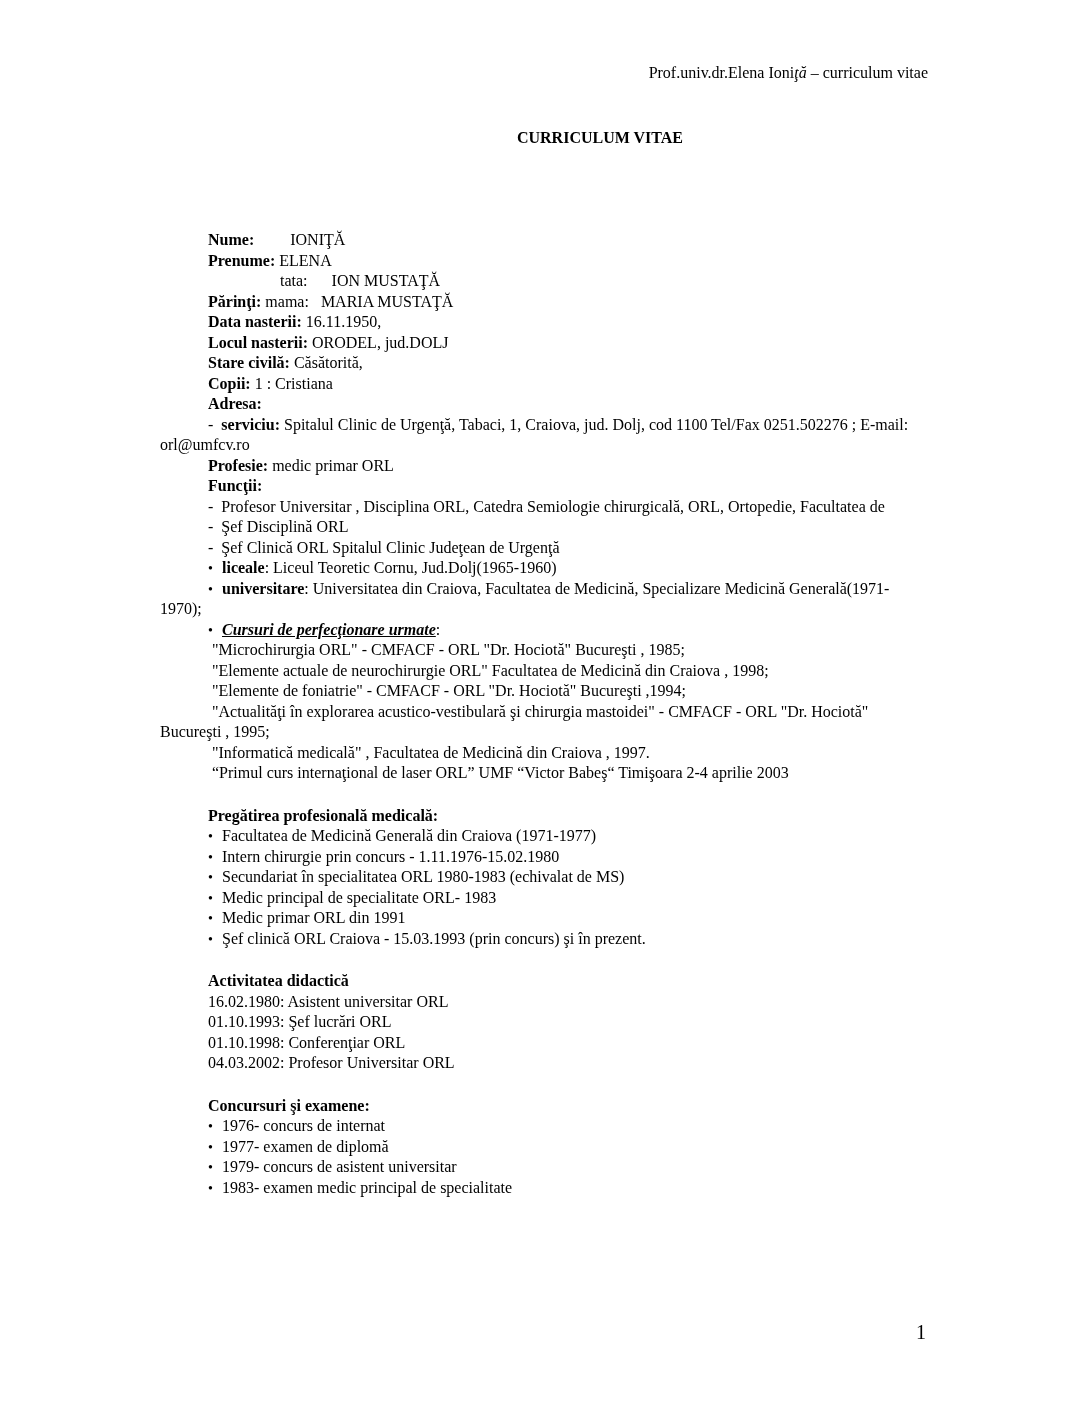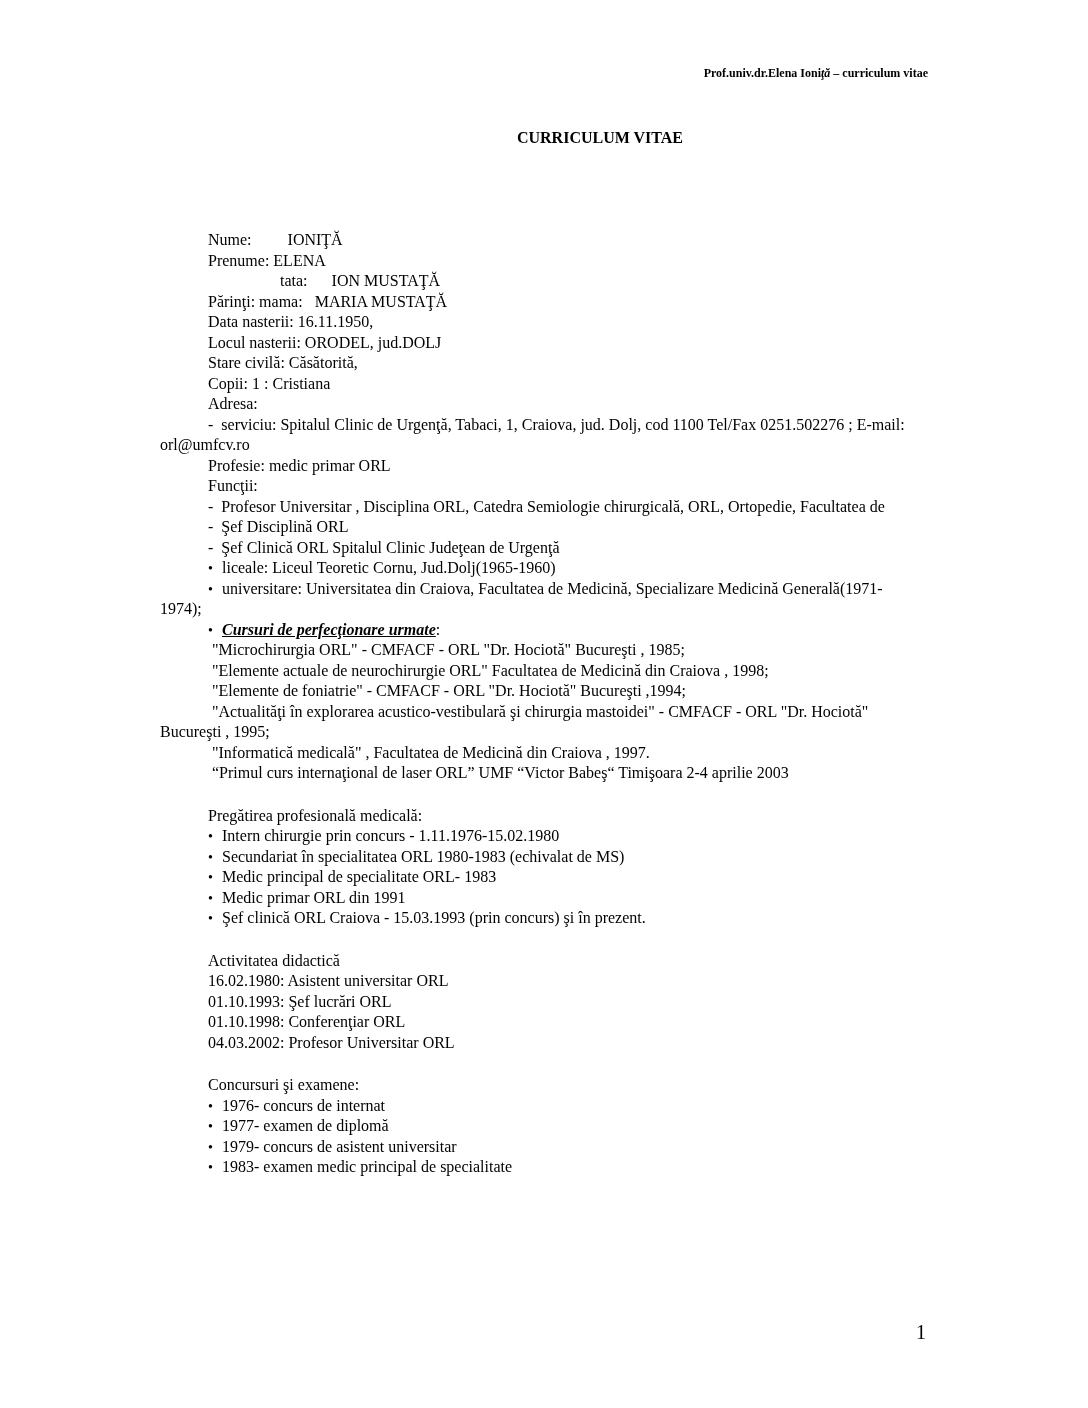--- a/index.html
+++ b/index.html
@@ -2,30 +2,30 @@
 <html><head>
   <meta charset="utf-8">
   <style>
     html, body { margin: 0; padding: 0; background: #ffffff; }
     body {
       width: 1088px; height: 1408px; position: relative; overflow: hidden;
       font-family: "Liberation Serif", "DejaVu Serif", serif;
       color: #000; font-size: 16px; line-height: 20.5px;
     }
     .abs { position: absolute; white-space: nowrap; }
-    .header { top: 63px; right: 160px; font-size: 12px; font-weight: bold; }
+    .header { top: 63px; right: 160px; font-size: 16px; }
     .header i { font-style: italic; }
     .title { top: 128px; left: 0; width: 1200px; text-align: center; font-weight: bold; font-size: 16px; }
     .page-num { top: 1322px; left: 916px; font-size: 20px; }
     .body-text { position: absolute; left: 160px; width: 830px; top: 230px; }
     .line { position: relative; height: 20.5px; white-space: nowrap; }
     .ind { padding-left: 48px; }
     .ind2 { padding-left: 120px; }
     b { font-weight: bold; text-decoration: underline; }
-    .lbl { font-weight: normal; }
+    .lbl { font-weight: bold; }
     .bullet::before { content: "\2022"; display: inline-block; width: 14px; font-size: 14px; }
     .gap { height: 22px; }
     .sp { display: inline-block; }
   </style>
 </head>
 <body>
 
 <div class="abs header"><span>Prof.univ.dr.Elena Ioni</span><i>ţă</i><span> – curriculum vitae</span></div>
 
 <div class="abs title">CURRICULUM VITAE</div>
@@ -44,32 +44,33 @@
   <div class="line"><span>orl@umfcv.ro</span></div>
   <div class="line ind"><span class="lbl">Profesie:</span> <span>medic primar ORL</span></div>
 
   <div class="line ind"><span class="lbl">Funcţii:</span></div>
   <div class="line ind">-&nbsp; <span>Profesor  Universitar , Disciplina ORL, Catedra Semiologie chirurgicală, ORL, Ortopedie, Facultatea de</span></div>
   <div class="line ind">-&nbsp; <span>Şef Disciplină ORL</span></div>
   <div class="line ind">-&nbsp; <span>Şef Clinică ORL Spitalul Clinic Judeţean de Urgenţă</span></div>
 
   <div class="line ind"><span class="bullet"></span><span class="lbl">liceale</span><span>:  Liceul Teoretic Cornu, Jud.Dolj(1965-1960)</span></div>
   <div class="line ind"><span class="bullet"></span><span class="lbl">universitare</span><span>:  Universitatea din  Craiova, Facultatea de Medicină, Specializare Medicină Generală(1971-</span></div>
-  <div class="line"><span>1974);</span></div>
+  <div class="line"><span>1970);</span></div>
   <div class="line ind"><span class="bullet"></span><b><i>Cursuri de perfecţionare urmate</i></b>:</div>
   <div class="line ind">&nbsp;<span>"Microchirurgia ORL" -  CMFACF - ORL "Dr. Hociotă" Bucureşti , 1985;</span></div>
   <div class="line ind">&nbsp;<span>"Elemente actuale de neurochirurgie ORL" Facultatea de Medicină din Craiova , 1998;</span></div>
   <div class="line ind">&nbsp;<span>"Elemente de foniatrie" - CMFACF - ORL "Dr. Hociotă" Bucureşti ,1994;</span></div>
   <div class="line ind">&nbsp;<span>"Actualităţi în explorarea acustico-vestibulară şi chirurgia mastoidei" - CMFACF - ORL "Dr. Hociotă"</span></div>
   <div class="line"><span>Bucureşti , 1995;</span></div>
   <div class="line ind">&nbsp;<span>"Informatică medicală" , Facultatea de Medicină din Craiova , 1997.</span></div>
   <div class="line ind">&nbsp;<span>“Primul curs internaţional de laser ORL” UMF “Victor Babeş“ Timişoara 2-4 aprilie 2003</span></div>
 
   <div class="gap"></div>
   <div class="line ind"><span class="lbl">Pregătirea profesională medicală:</span></div>
+  <div class="line ind"><span class="bullet"></span><span>Facultatea de Medicină Generală din Craiova  (1971-1977)</span></div>
   <div class="line ind"><span class="bullet"></span><span>Intern chirurgie prin concurs - 1.11.1976-15.02.1980</span></div>
   <div class="line ind"><span class="bullet"></span><span>Secundariat în specialitatea ORL 1980-1983 (echivalat de MS)</span></div>
   <div class="line ind"><span class="bullet"></span><span>Medic principal de specialitate ORL- 1983</span></div>
   <div class="line ind"><span class="bullet"></span><span>Medic primar ORL  din 1991</span></div>
   <div class="line ind"><span class="bullet"></span><span>Şef clinică ORL Craiova - 15.03.1993 (prin concurs) şi în prezent.</span></div>
 
   <div class="gap"></div>
   <div class="line ind"><span class="lbl">Activitatea didactică</span></div>
   <div class="line ind">16.02.1980: Asistent universitar ORL</div>
   <div class="line ind">01.10.1993: Şef lucrări ORL</div>

